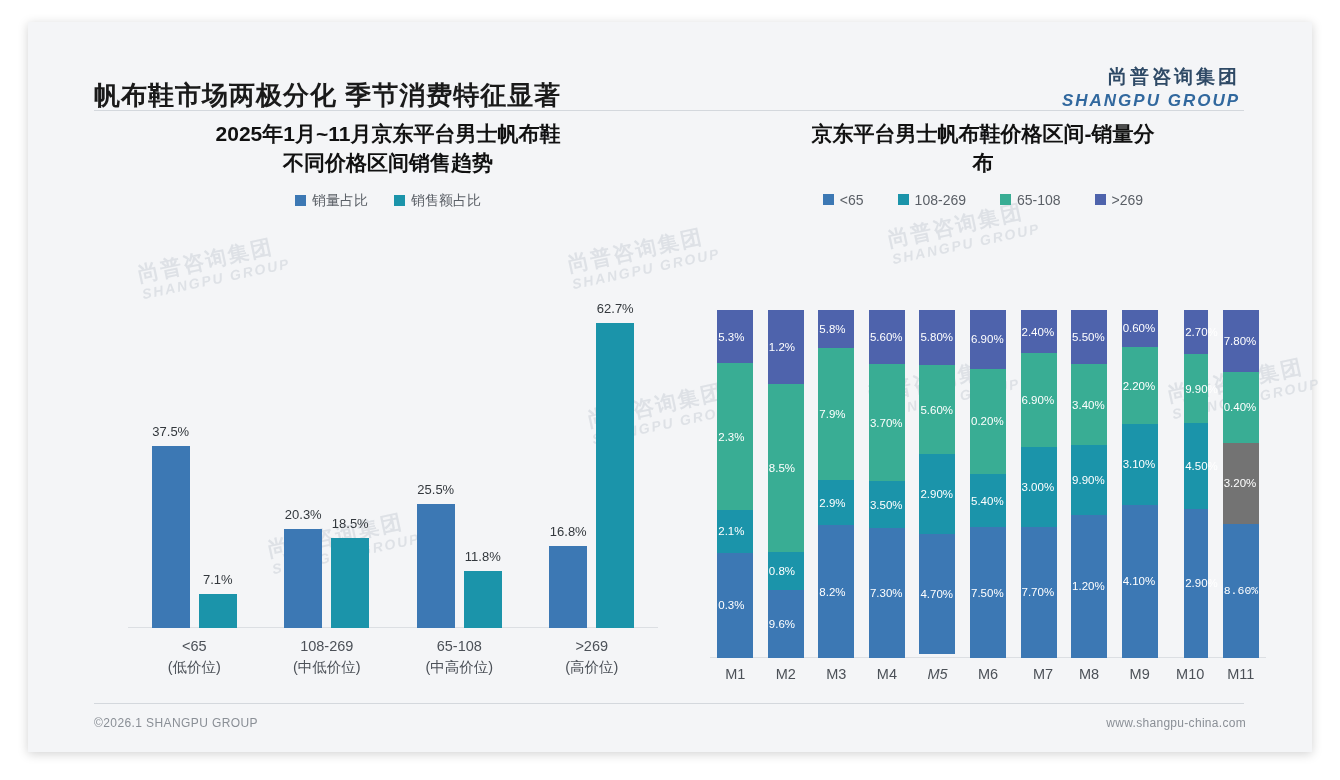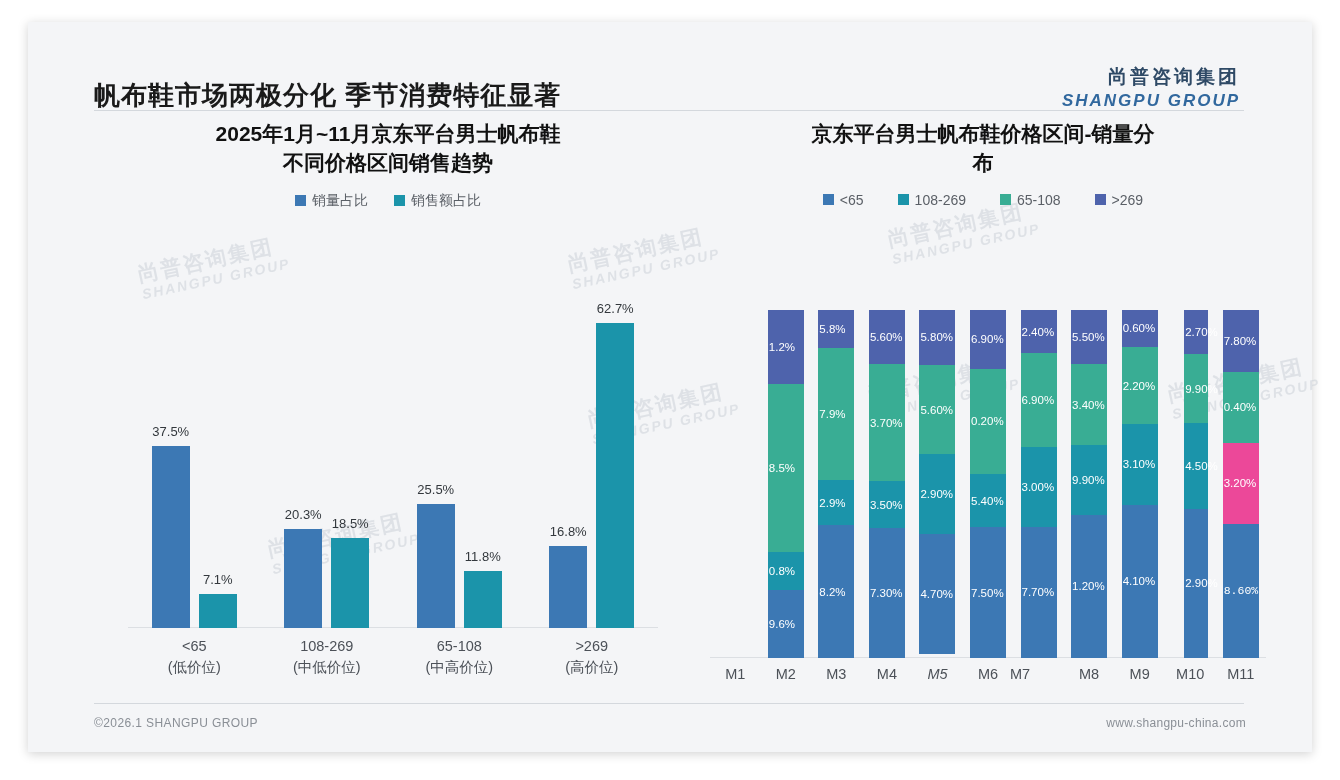--- a/index.html
+++ b/index.html
@@ -269,20 +269,34 @@
         <span class="legend-label">65-108</span>
       </div>
       <div class="legend-item">
         <span class="legend-swatch" style="background:#4e63ac"></span>
         <span class="legend-label">&gt;269</span>
       </div>
     </div>
     <div id="stacked-plot">
       <div id="stacked-axis"></div>
 
+    <div class="scol" style="left: 7.27273px;">
+          <div class="seg" style="height: 53.244px; background: rgb(78, 99, 172);">
+            <span>5.3%</span>
+          </div>
+          <div class="seg" style="height: 147.204px; background: rgb(57, 173, 148);">
+            <span>2.3%</span>
+          </div>
+          <div class="seg" style="height: 42.108px; background: rgb(27, 148, 170);">
+            <span>2.1%</span>
+          </div>
+          <div class="seg" style="height: 105.444px; background: rgb(60, 120, 180);">
+            <span>0.3%</span>
+          </div>
+        </div>
         <div class="scat" style="left: 7.27273px;">M1</div>
         <div class="scol" style="left: 57.8182px;">
           <div class="seg" style="height: 73.776px; background: rgb(78, 99, 172);">
             <span>1.2%</span>
           </div>
           <div class="seg" style="height: 168.78px; background: rgb(57, 173, 148);">
             <span>8.5%</span>
           </div>
           <div class="seg" style="height: 37.584px; background: rgb(27, 148, 170);">
             <span>0.8%</span>
@@ -359,21 +373,21 @@
           <div class="seg" style="height: 93.612px; background: rgb(57, 173, 148);">
             <span>6.90%</span>
           </div>
           <div class="seg" style="height: 80.04px; background: rgb(27, 148, 170);">
             <span>3.00%</span>
           </div>
           <div class="seg" style="height: 131.196px; background: rgb(60, 120, 180);">
             <span>7.70%</span>
           </div>
         </div>
-        <div class="scat" style="left: 292px;">M7</div>
+        <div class="scat" style="left: 315px;">M7</div>
         <div class="scol" style="left: 361.091px;">
           <div class="seg" style="height: 53.94px; background: rgb(78, 99, 172);">
             <span>5.50%</span>
           </div>
           <div class="seg" style="height: 81.432px; background: rgb(57, 173, 148);">
             <span>3.40%</span>
           </div>
           <div class="seg" style="height: 69.252px; background: rgb(27, 148, 170);">
             <span>9.90%</span>
           </div>
@@ -412,21 +426,21 @@
           </div>
         </div>
         <div class="scat" style="left: 462.182px;">M10</div>
         <div class="scol" style="left: 512.727px;">
           <div class="seg" style="height: 61.944px; background: rgb(78, 99, 172);">
             <span>7.80%</span>
           </div>
           <div class="seg" style="height: 70.992px; background: rgb(57, 173, 148);">
             <span>0.40%</span>
           </div>
-          <div class="seg" style="height: 80.736px; background: #ec4899;">
+          <div class="seg" style="height: 80.736px; background: #737373;">
             <span>3.20%</span>
           </div>
           <div class="seg" style="height: 134.328px; background: rgb(60, 120, 180); font-family: Liberation Mono, monospace;">
             <span>8.60%</span>
           </div>
         </div>
         <div class="scat" style="left: 512.727px;">M11</div>
       </div>
   </div>
 

